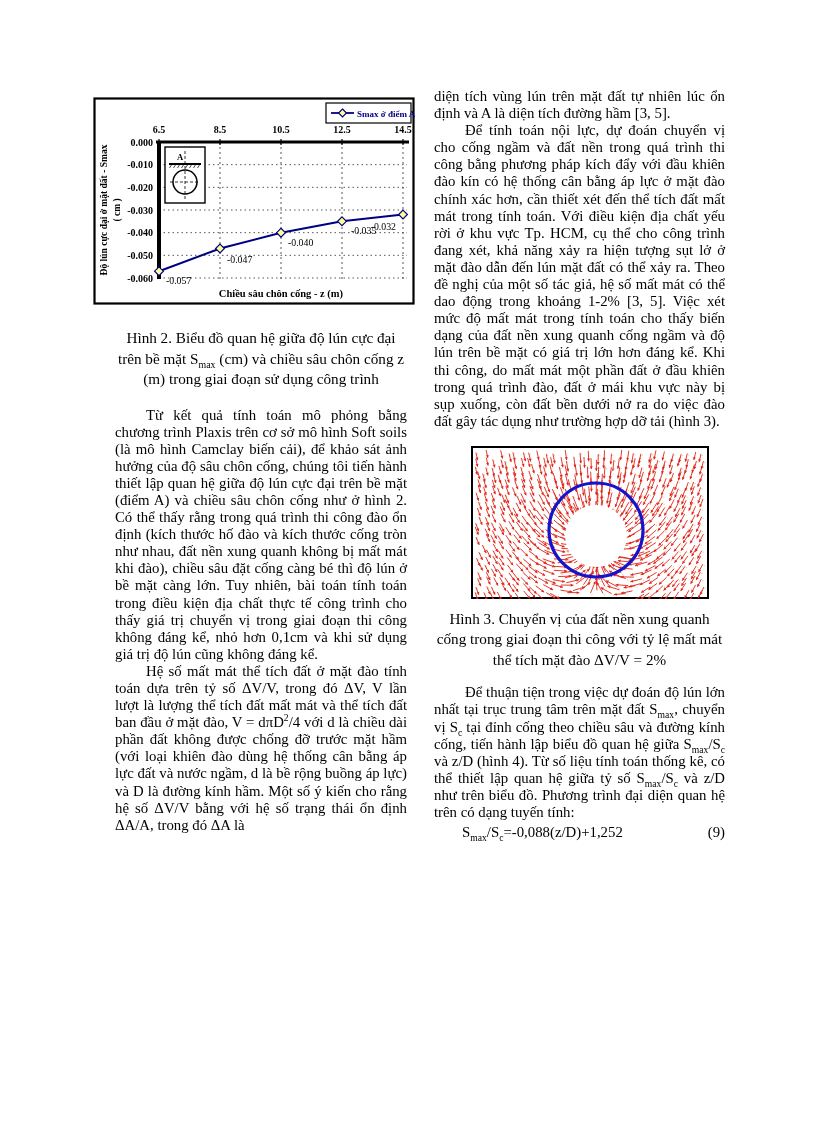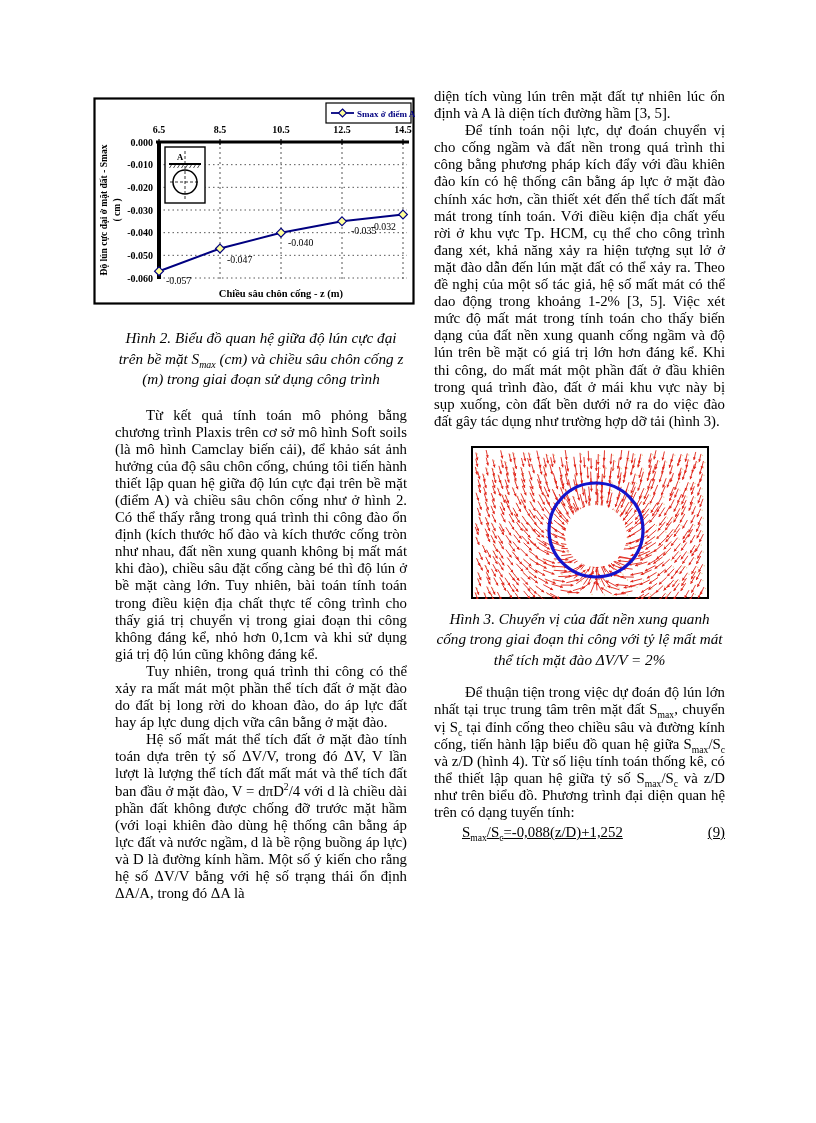--- a/index.html
+++ b/index.html
@@ -7,32 +7,32 @@
     position:relative; width:816px; height:1123px; margin:0 auto;
     background:#ffffff; overflow:hidden;
     font-family:"Liberation Serif", serif; color:#000;
   }
   .col { position:absolute; text-align:justify; font-size:14.8px; line-height:17.1px; }
   .col-left  { left:115px; top:97px;  width:292px; }
   .col-right { left:434px; top:88px;  width:291px; }
   p.body-par { margin:0; text-indent:31px; }
   p.body-par.no-indent { text-indent:0; }
   .fig-caption {
-    font-style:italic; text-align:center; text-indent:0;
+    text-align:center; text-indent:0;
     font-size:15.2px; line-height:20.5px; margin:0;
   }
   .fig2-wrap { margin-left:-22px; width:322px; height:208px; }
   .fig2-caption { margin:23px 0 17px 0; }
   .fig3-wrap { width:238px; height:153px; margin:16px 0 10px 37px; }
   .fig3-caption { margin:2px 0 14px 0; }
   sub { font-size:0.65em; line-height:0; }
   sup { font-size:0.65em; line-height:0; vertical-align:super; }
   .equation-row {
     display:flex; justify-content:space-between; align-items:baseline;
-    padding-left:28px; margin-top:3px;text-decoration:underline;
+    padding-left:28px; margin-top:3px;
   }
   .footer-url {
     position:absolute; left:505px; top:1144px; width:240px;
     font-family:"Liberation Sans", sans-serif; font-size:14.5px;
     letter-spacing:0.2px; color:#1a1a1a; text-align:center;
   }
   svg { display:block; }
 </style>
 </head>
 <body>
@@ -101,21 +101,20 @@
           <text x="258" y="137.33333333333334" text-anchor="start" font-size="9.8" font-family="Liberation Serif, serif">-0.035</text>
           <text x="303" y="132.53333333333333" text-anchor="end" font-size="9.8" font-family="Liberation Serif, serif">-0.032</text>
           <rect x="233" y="6" width="85" height="20" fill="#fff" stroke="#000" stroke-width="1.2"></rect>
           <line x1="238" y1="16" x2="261" y2="16" stroke="#000080" stroke-width="1.8"></line>
           <path d="M249.5 12L253.5 16L249.5 20L245.5 16Z" fill="#ffff99" stroke="#000080" stroke-width="1.2"></path>
           <text x="264" y="19.5" font-size="9" font-weight="bold" fill="#000080" font-family="Liberation Serif, serif">Smax ở điểm A</text>
         </svg>
     </div>
     <p class="fig-caption fig2-caption"><span>Hình 2. Biểu đồ quan hệ giữa độ lún cực đại trên bề mặt S</span><sub>max</sub><span> (cm) và chiều sâu chôn cống z (m) trong giai đoạn sử dụng công trình</span></p>
     <p class="body-par"><span>Từ kết quả tính toán mô phỏng bằng chương trình Plaxis trên cơ sở mô hình Soft soils (là mô hình Camclay biến cải), để khảo sát ảnh hưởng của độ sâu chôn cống, chúng tôi tiến hành thiết lập quan hệ giữa độ lún cực đại trên bề mặt (điểm A) và chiều sâu chôn cống như ở hình 2. Có thể thấy rằng trong quá trình thi công đào ổn định (kích thước hố đào và kích thước cống tròn như nhau, đất nền xung quanh không bị mất mát khi đào), chiều sâu đặt cống càng bé thì độ lún ở bề mặt càng lớn. Tuy nhiên, bài toán tính toán trong điều kiện địa chất thực tế công trình cho thấy giá trị chuyển vị trong giai đoạn thi công không đáng kể, nhỏ hơn 0,1cm và khi sử dụng giá trị độ lún cũng không đáng kể.</span></p>
-    <p class="body-par"><span>Tuy nhiên, trong quá trình thi công có thể xảy ra mất mát một phần thể tích đất ở mặt đào do đất bị long rời do khoan đào, do áp lực đất hay áp lực dung dịch vữa cân bằng ở mặt đào.</span></p>
     <p class="body-par"><span>Hệ số mất mát thể tích đất ở mặt đào tính toán dựa trên tỷ số ΔV/V, trong đó ΔV, V lần lượt là lượng thể tích đất mất mát và thể tích đất ban đầu ở mặt đào, V = dπD</span><sup>2</sup><span>/4 với d là chiều dài phần đất không được chống đỡ trước mặt hầm (với loại khiên đào dùng hệ thống cân bằng áp lực đất và nước ngầm, d là bề rộng buồng áp lực) và D là đường kính hầm. Một số ý kiến cho rằng hệ số ΔV/V bằng với hệ số trạng thái ổn định ΔA/A, trong đó ΔA là</span></p>
   </div>
 
   <div class="col col-right">
     <p class="body-par no-indent"><span>diện tích vùng lún trên mặt đất tự nhiên lúc ổn định và A là diện tích đường hầm [3, 5].</span></p>
     <p class="body-par"><span>Để tính toán nội lực, dự đoán chuyển vị cho cống ngầm và đất nền trong quá trình thi công bằng phương pháp kích đẩy với đầu khiên đào kín có hệ thống cân bằng áp lực ở mặt đào chính xác hơn, cần thiết xét đến thể tích đất mất mát trong tính toán. Với điều kiện địa chất yếu rời ở khu vực Tp. HCM, cụ thể cho công trình đang xét, khả năng xảy ra hiện tượng sụt lở ở mặt đào dẫn đến lún mặt đất có thể xảy ra. Theo đề nghị của một số tác giả, hệ số mất mát có thể dao động trong khoảng 1-2% [3, 5]. Việc xét mức độ mất mát trong tính toán cho thấy biến dạng của đất nền xung quanh cống ngầm và độ lún trên bề mặt có giá trị lớn hơn đáng kể. Khi thi công, do mất mát một phần đất ở đầu khiên trong quá trình đào, đất ở mái khu vực này bị sụp xuống, còn đất bền dưới nở ra do việc đào đất gây tác dụng như trường hợp dỡ tải (hình 3).</span></p>
     <div class="fig3-wrap">
       <svg id="fig3-svg" width="238" height="153" viewBox="0 0 238 153">
           <rect x="1" y="1" width="236" height="151" fill="#fff" stroke="#000" stroke-width="2"></rect>
           <circle cx="6.419049848698705" cy="8.061805752053445" r="0.7" fill="#e8d49c"></circle>

